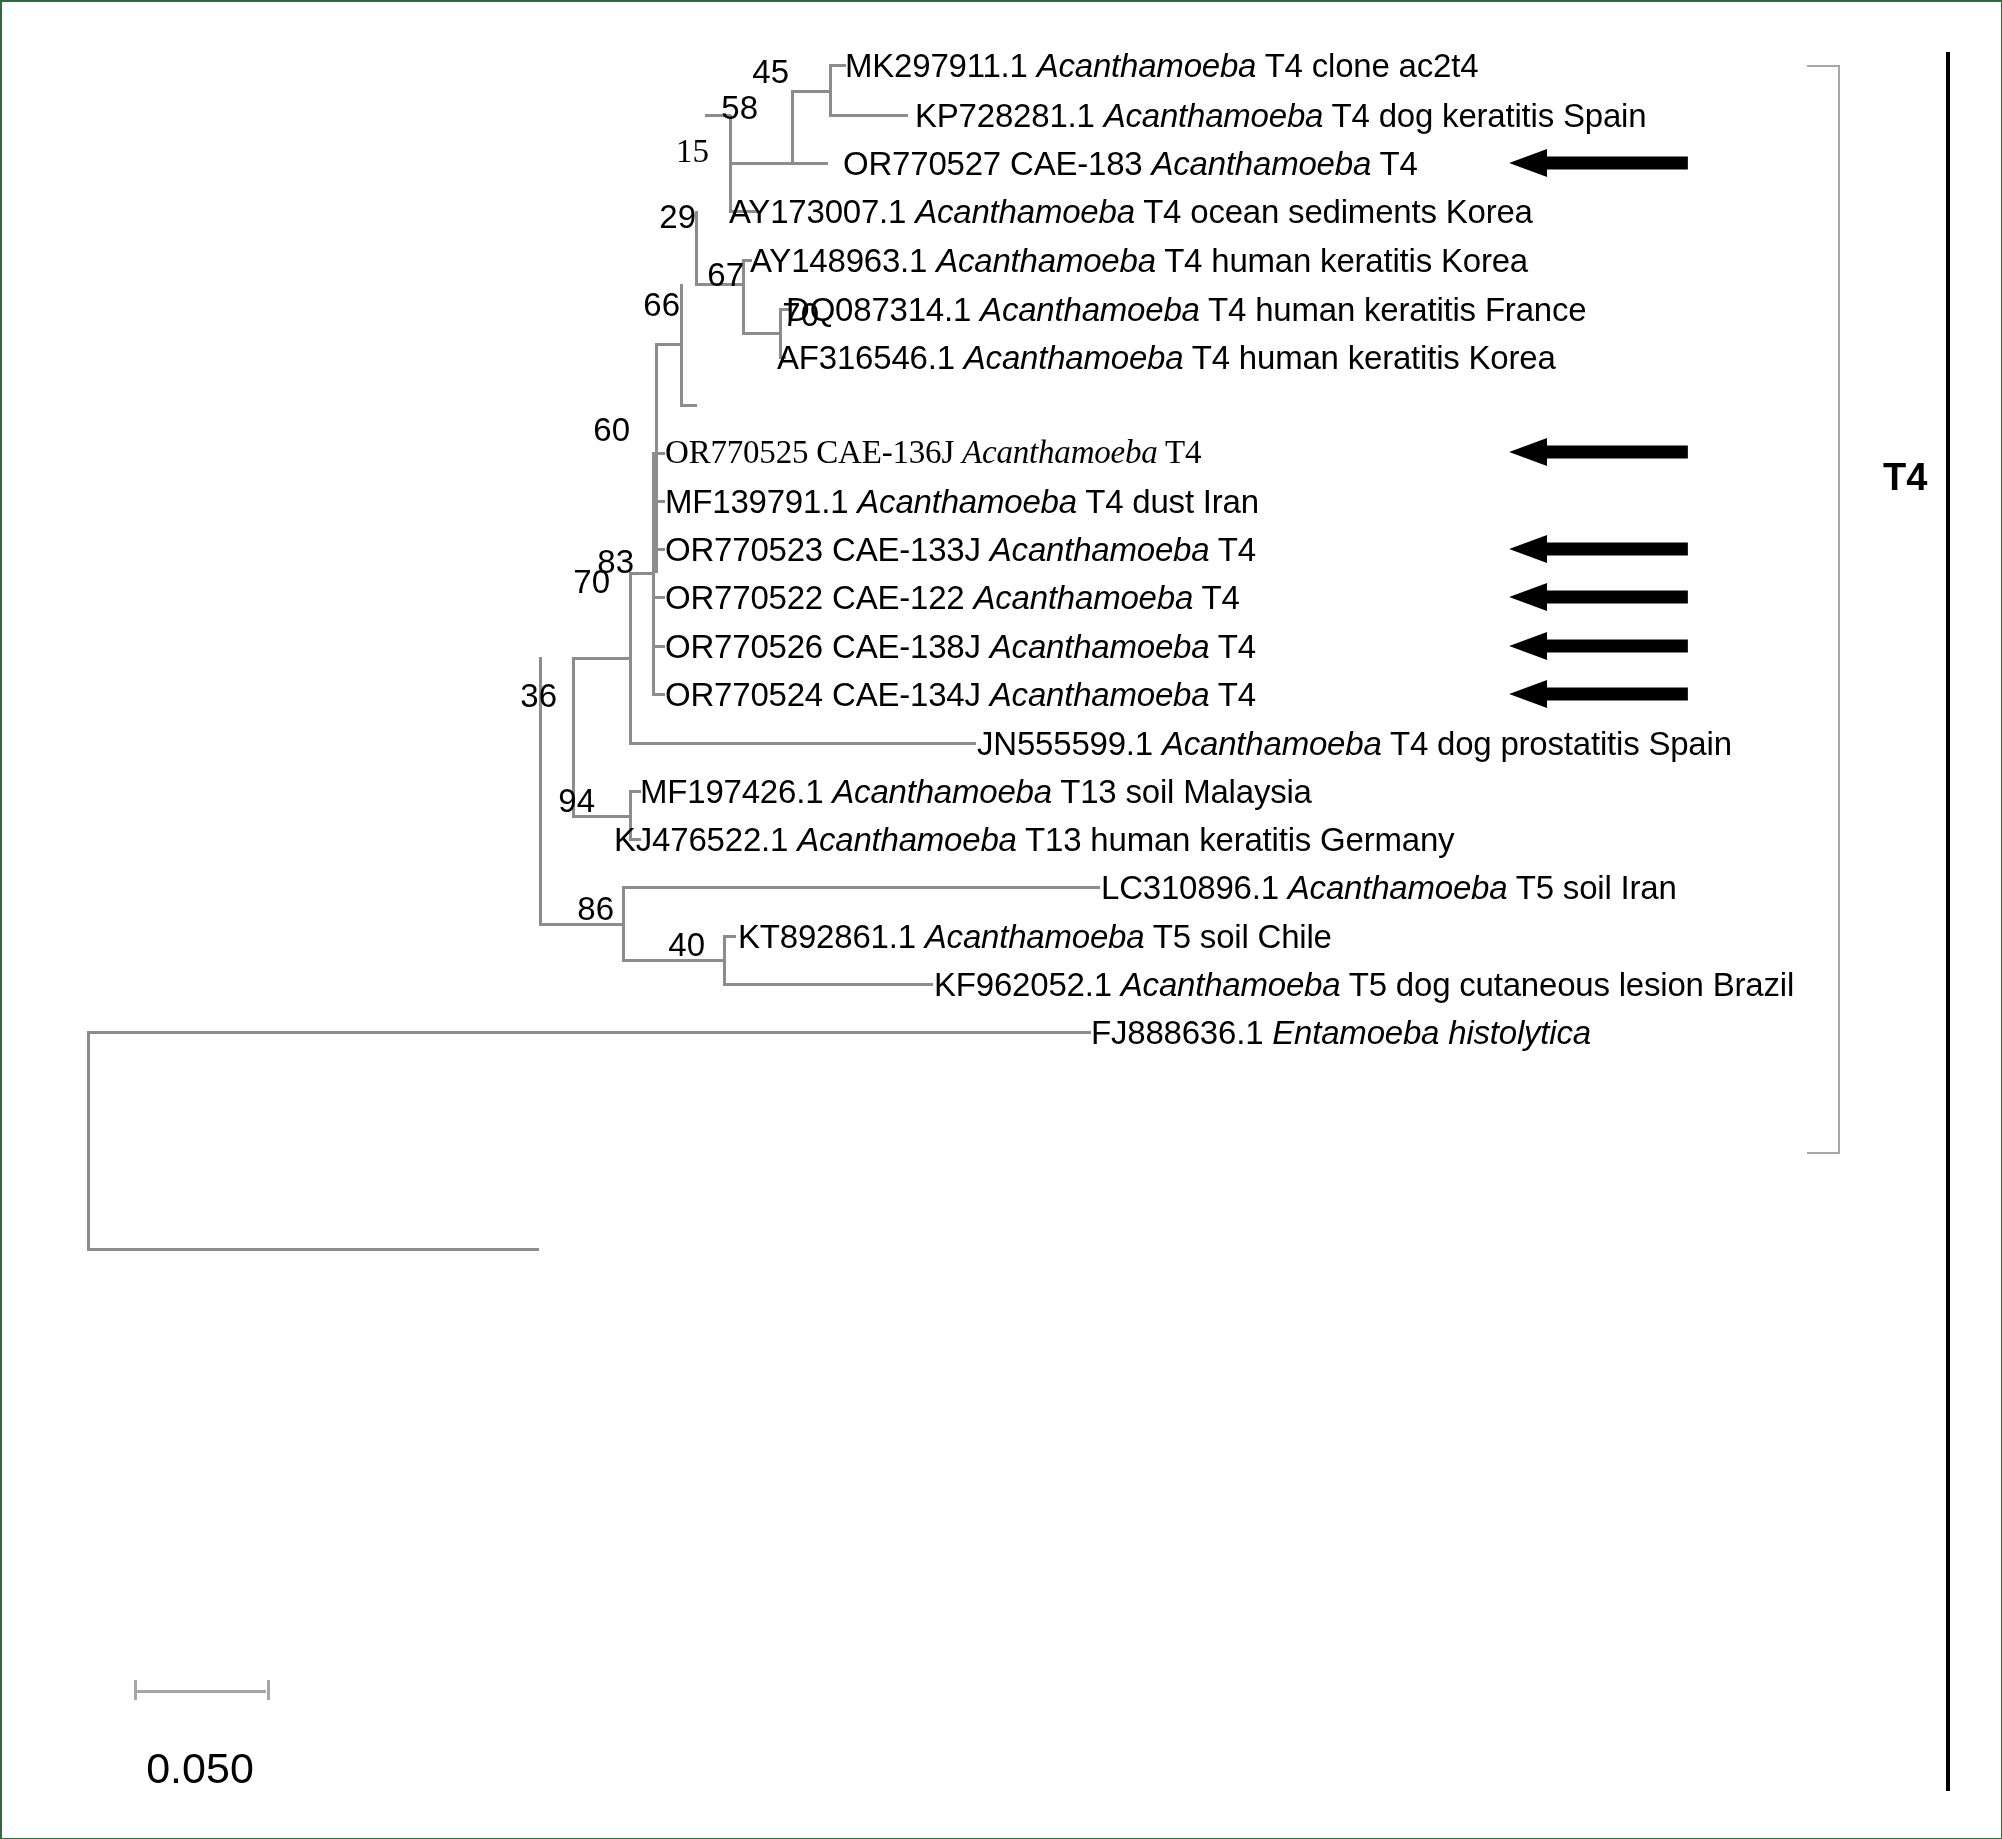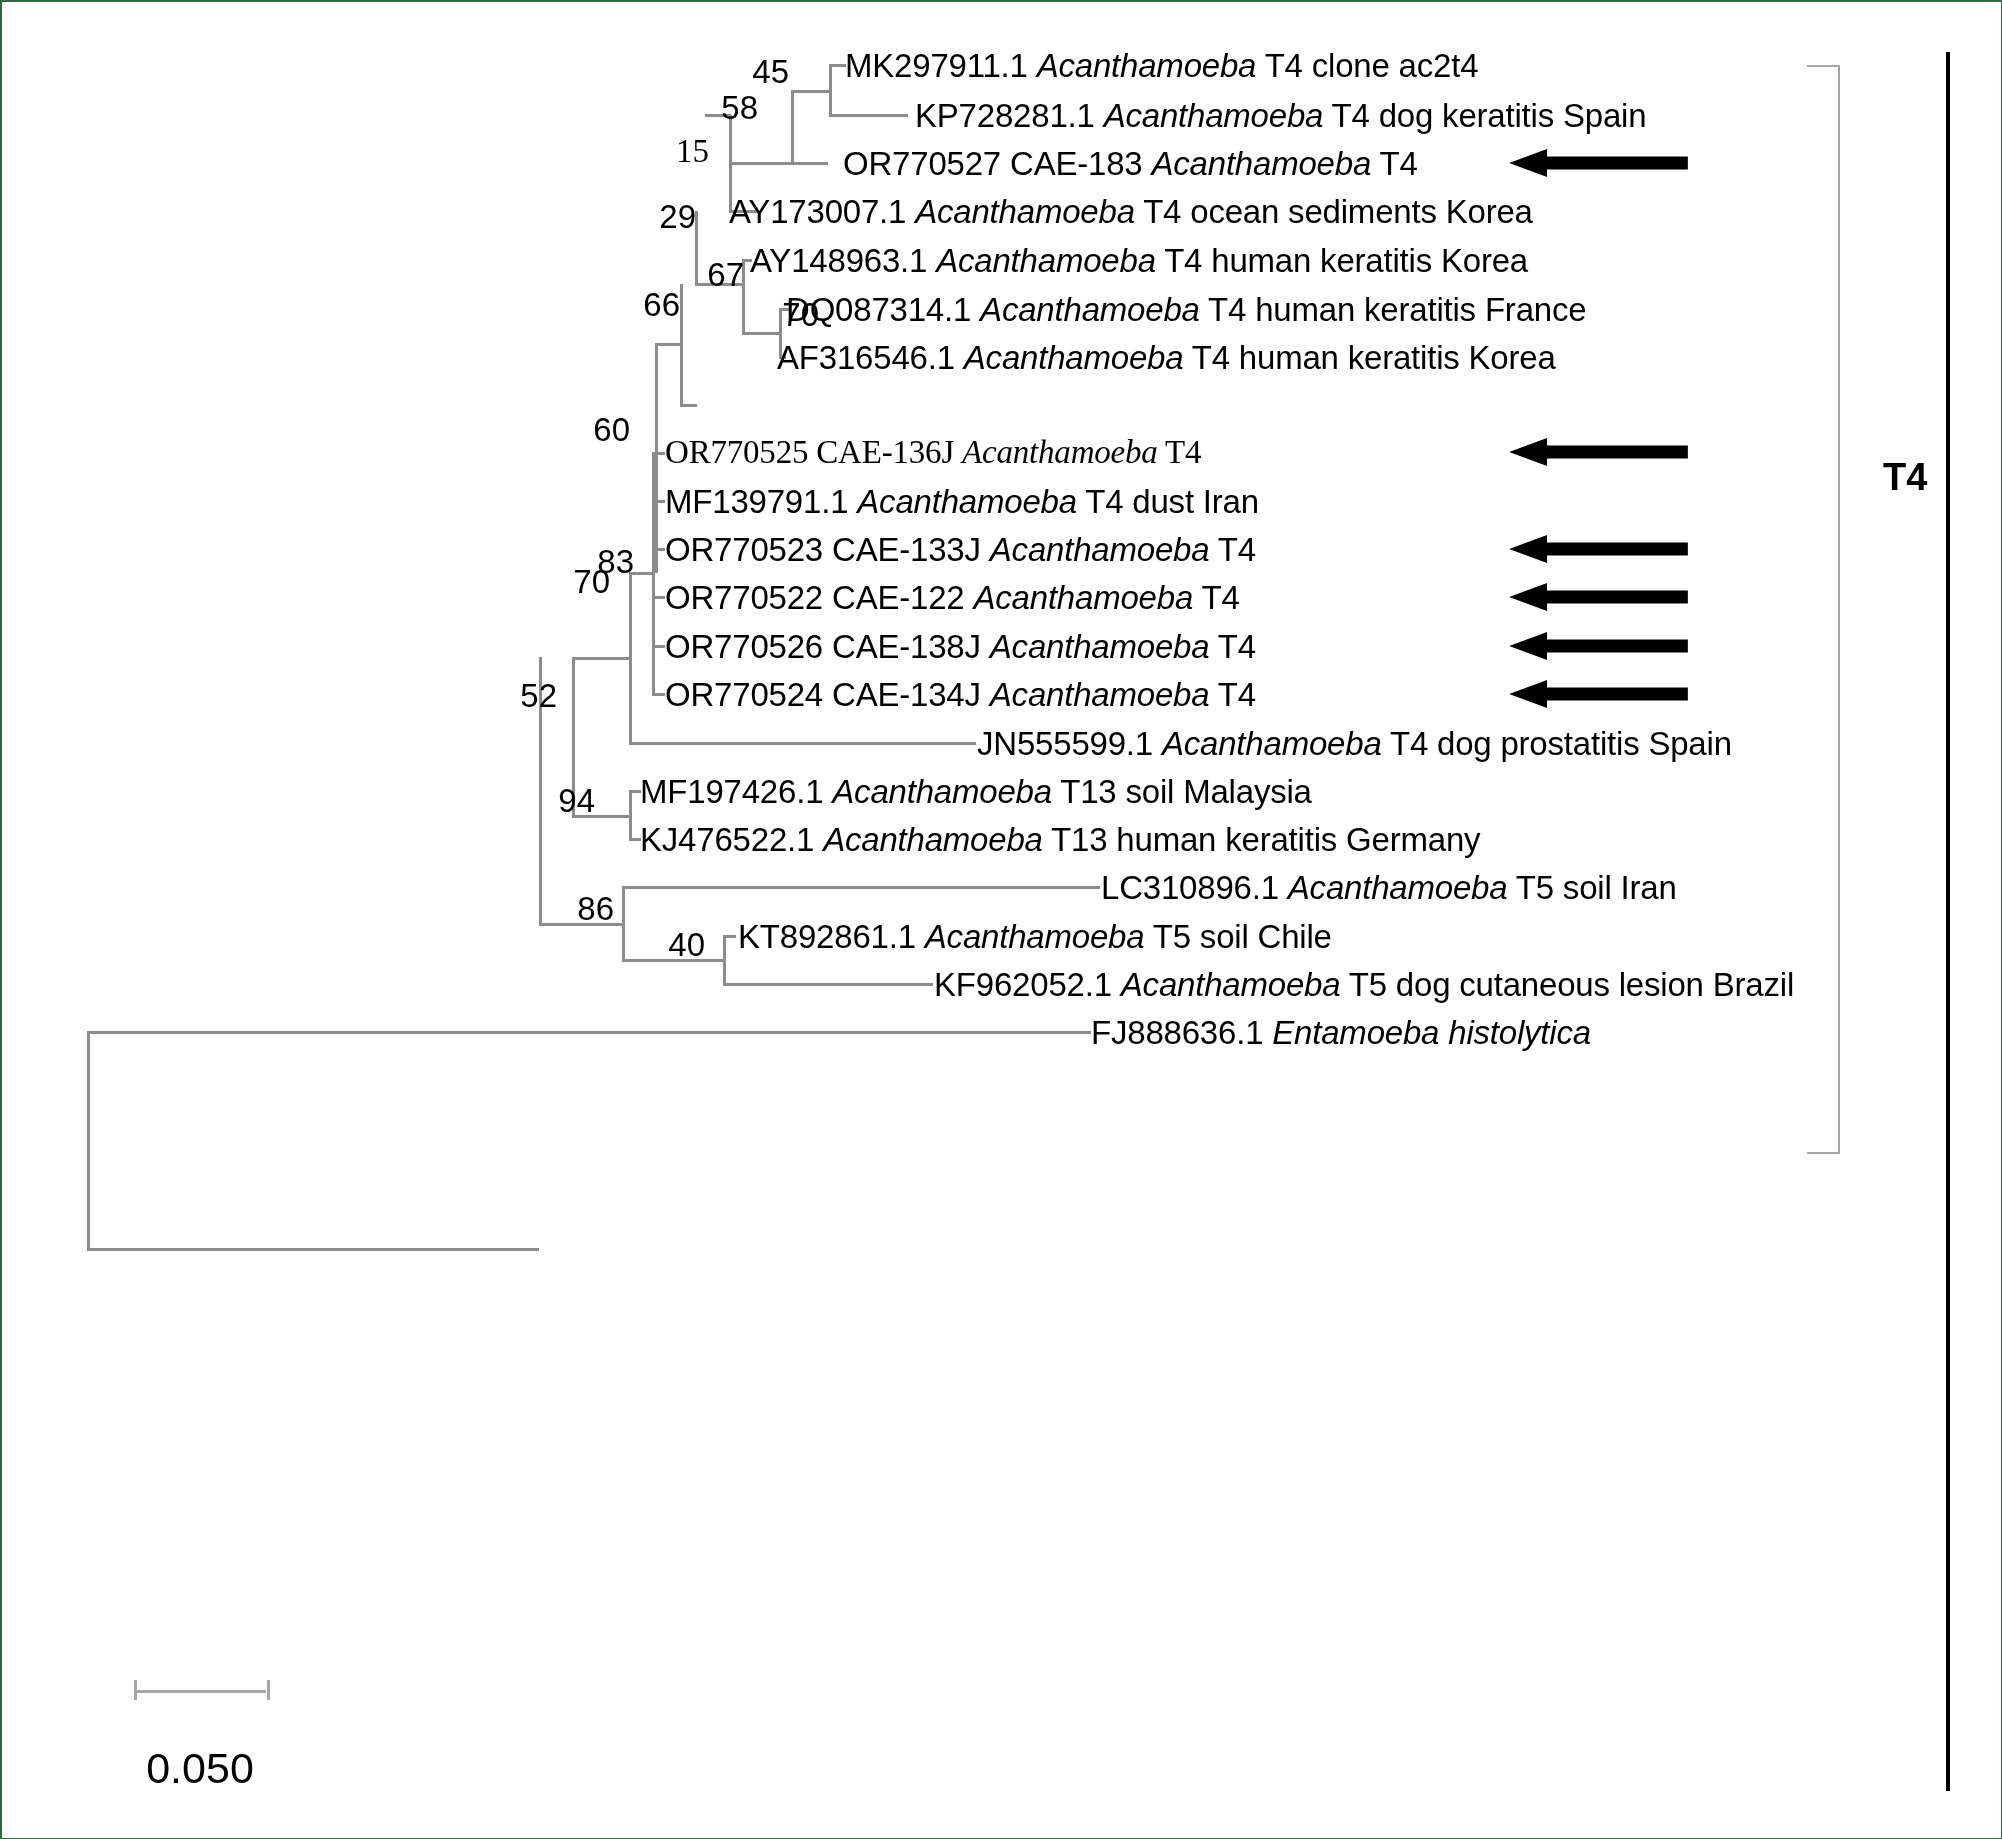--- a/index.html
+++ b/index.html
@@ -154,36 +154,36 @@
       <div class="tip-label" style="left: 784px; top: 307px;"><span>DQ087314.1 </span><i>Acanthamoeba</i><span> T4 human keratitis France</span></div>
       <div class="tip-label" style="left: 775px; top: 355px;"><span>AF316546.1 </span><i>Acanthamoeba</i><span> T4 human keratitis Korea</span></div>
       <div class="tip-label" style="left: 663px; top: 450px; font-family: Liberation Serif, serif;"><span>OR770525 </span><span>CAE-136J </span><i>Acanthamoeba</i><span> T4</span></div>
       <div class="tip-label" style="left: 663px; top: 499px;"><span>MF139791.1 </span><i>Acanthamoeba</i><span> T4 dust Iran</span></div>
       <div class="tip-label" style="left: 663px; top: 547px;"><span>OR770523 </span><span>CAE-133J </span><i>Acanthamoeba</i><span> T4</span></div>
       <div class="tip-label" style="left: 663px; top: 595px;"><span>OR770522 </span><span>CAE-122 </span><i>Acanthamoeba</i><span> T4</span></div>
       <div class="tip-label" style="left: 663px; top: 644px;"><span>OR770526 </span><span>CAE-138J </span><i>Acanthamoeba</i><span> T4</span></div>
       <div class="tip-label" style="left: 663px; top: 692px; text-align: center;"><span>OR770524 </span><span>CAE-134J </span><i>Acanthamoeba</i><span> T4</span></div>
       <div class="tip-label" style="left: 975px; top: 741px; text-align: right;"><span>JN555599.1 </span><i>Acanthamoeba</i><span> T4 dog prostatitis Spain</span></div>
       <div class="tip-label" style="left: 638px; top: 789px;"><span>MF197426.1 </span><i>Acanthamoeba</i><span> T13 soil Malaysia</span></div>
-      <div class="tip-label" style="left: 638px; top: 837px; text-align: center;"><span>KJ476522.1 </span><i>Acanthamoeba</i><span> T13 human keratitis Germany</span></div>
+      <div class="tip-label" style="left: 612px; top: 837px; text-align: center;"><span>KJ476522.1 </span><i>Acanthamoeba</i><span> T13 human keratitis Germany</span></div>
       <div class="tip-label" style="left: 1099px; top: 885px;"><span>LC310896.1 </span><i>Acanthamoeba</i><span> T5 soil Iran</span></div>
       <div class="tip-label" style="left: 736px; top: 934px;"><span>KT892861.1 </span><i>Acanthamoeba</i><span> T5 soil Chile</span></div>
       <div class="tip-label" style="left: 932px; top: 982px;"><span>KF962052.1 </span><i>Acanthamoeba</i><span> T5 dog cutaneous lesion Brazil</span></div>
       <div class="tip-label" style="left: 1089px; top: 1030px;"><span>FJ888636.1 </span><i>Entamoeba histolytica</i></div>
       <div class="boot" style="left: 787px; top: 69px;">45</div>
       <div class="boot" style="left: 756px; top: 105px;">58</div>
       <div class="boot" style="left: 707px; top: 149px; font-family: Liberation Serif, serif;">15</div>
       <div class="boot" style="left: 694px; top: 214px;">29</div>
       <div class="boot" style="left: 742px; top: 272px;">67</div>
       <div class="boot" style="left: 817px; top: 312px;">70</div>
       <div class="boot" style="left: 678px; top: 302px;">66</div>
       <div class="boot" style="left: 628px; top: 427px;">60</div>
       <div class="boot" style="left: 632px; top: 559px;">83</div>
       <div class="boot" style="left: 608px; top: 579px;">70</div>
-      <div class="boot" style="left: 555px; top: 693px;">52</div>
+      <div class="boot" style="left: 555px; top: 693px;">36</div>
       <div class="boot" style="left: 593px; top: 798px;">94</div>
       <div class="boot" style="left: 612px; top: 906px;">86</div>
       <div class="boot" style="left: 703px; top: 942px;">40</div>
       <div class="arrow-wrap" style="left: 1507px; top: 161px; width: 179px; height: 28px;"><svg width="179" height="28" viewBox="0 0 217 34">
           <path d="M 0 17 L 46 0 L 46 9 L 217 9 L 217 25 L 46 25 L 46 34 Z" fill="#000000"></path>
         </svg></div>
       <div class="arrow-wrap" style="left: 1507px; top: 450px; width: 179px; height: 28px;"><svg width="179" height="28" viewBox="0 0 217 34">
           <path d="M 0 17 L 46 0 L 46 9 L 217 9 L 217 25 L 46 25 L 46 34 Z" fill="#000000"></path>
         </svg></div>
       <div class="arrow-wrap" style="left: 1507px; top: 547px; width: 179px; height: 28px;"><svg width="179" height="28" viewBox="0 0 217 34">

